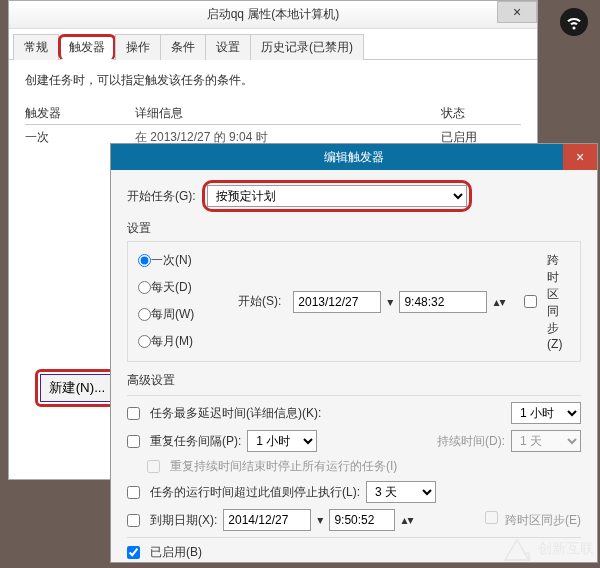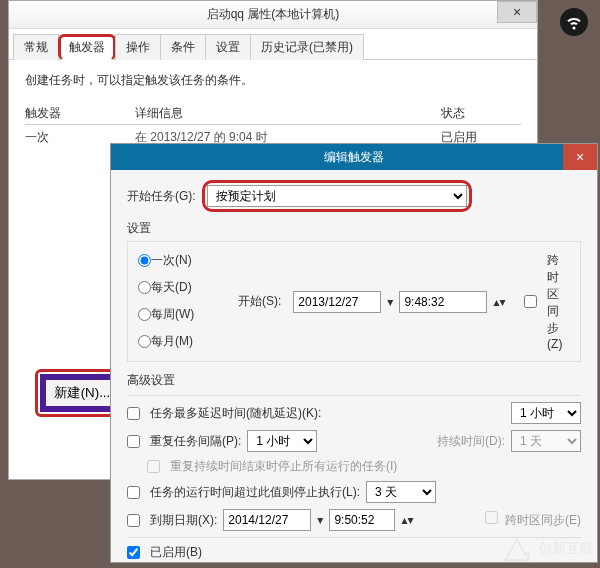--- a/index.html
+++ b/index.html
@@ -19,21 +19,21 @@
 .tablehead{display:flex;border-bottom:1px solid #ccc;padding:2px 0;}
 .th{font-weight:normal;color:#333;}
 .th1{width:110px;}
 .th2{flex:1;}
 .th3{width:80px;}
 .tablerow{display:flex;padding:4px 0;background:#fff;}
 .tablerow .th1{width:110px;}
 .tablerow .th2{flex:1;color:#555;}
 .tablerow .th3{width:80px;}
 .newbtn-wrap{position:absolute;left:26px;top:368px;}
-.newbtn{border:6px solid #4c1d95;background:#f3f3f3;padding:4px 8px;}
+.newbtn{border:1px solid #4c1d95;background:#f3f3f3;padding:4px 8px;}
 
 .win2{position:absolute;top:143px;left:110px;width:488px;height:420px;background:#f5f5f5;border:1px solid #999;}
 .tb2{height:26px;background:#0b6fa2;color:#fff;display:flex;align-items:center;justify-content:center;position:relative;}
 .tb2 .closebtn2{position:absolute;right:0;top:0;width:34px;height:26px;background:#c94a3b;color:#fff;display:flex;align-items:center;justify-content:center;font-size:14px;}
 .body2{padding:10px 16px;color:#333;}
 .row{display:flex;align-items:center;margin-bottom:8px;}
 .label{white-space:nowrap;margin-right:6px;color:#333;}
 select,input[type=text]{border:1px solid #999;background:#fff;padding:2px 4px;font-size:12px;height:22px;}
 .dropdown-main{width:260px;}
 .group{border:1px solid #ddd;padding:10px;margin-top:4px;margin-bottom:10px;position:relative;}
@@ -144,21 +144,21 @@
         </div>
       </div>
       <div style="clear:both"></div>
     </div>
 
     <div class="label" style="margin:6px 0;">高级设置</div>
     <hr class="hr">
 
     <div class="advrow">
       <input type="checkbox" class="chk" style="">
-      <span>任务最多延迟时间(随机延迟)(K):</span>
+      <span>任务最多延迟时间(详细信息)(K):</span>
       <span style="flex:1"></span>
       <select class="small-select"><option>1 小时</option></select>
     </div>
 
     <div class="advrow">
       <input type="checkbox" class="chk" style="">
       <span>重复任务间隔(P):</span>
       <select class="small-select"><option>1 小时</option></select>
       <span style="flex:1"></span>
       <span class="dim">持续时间(D):</span>

